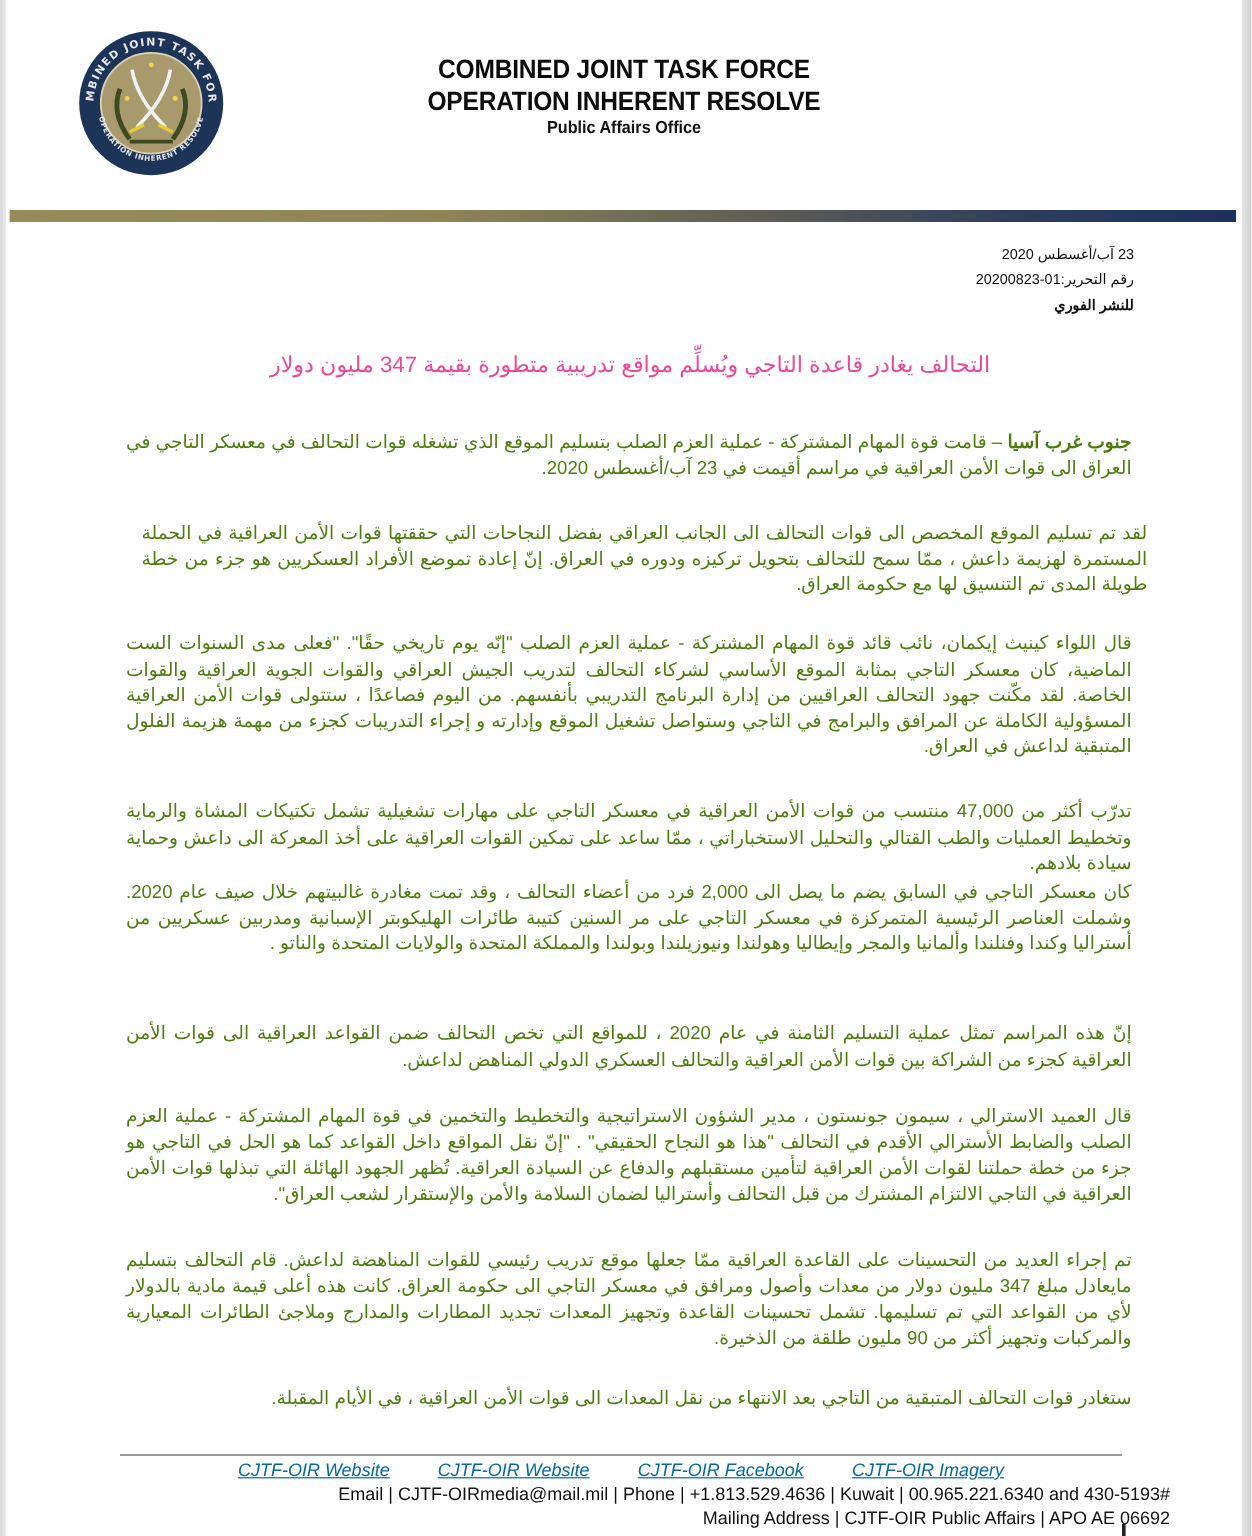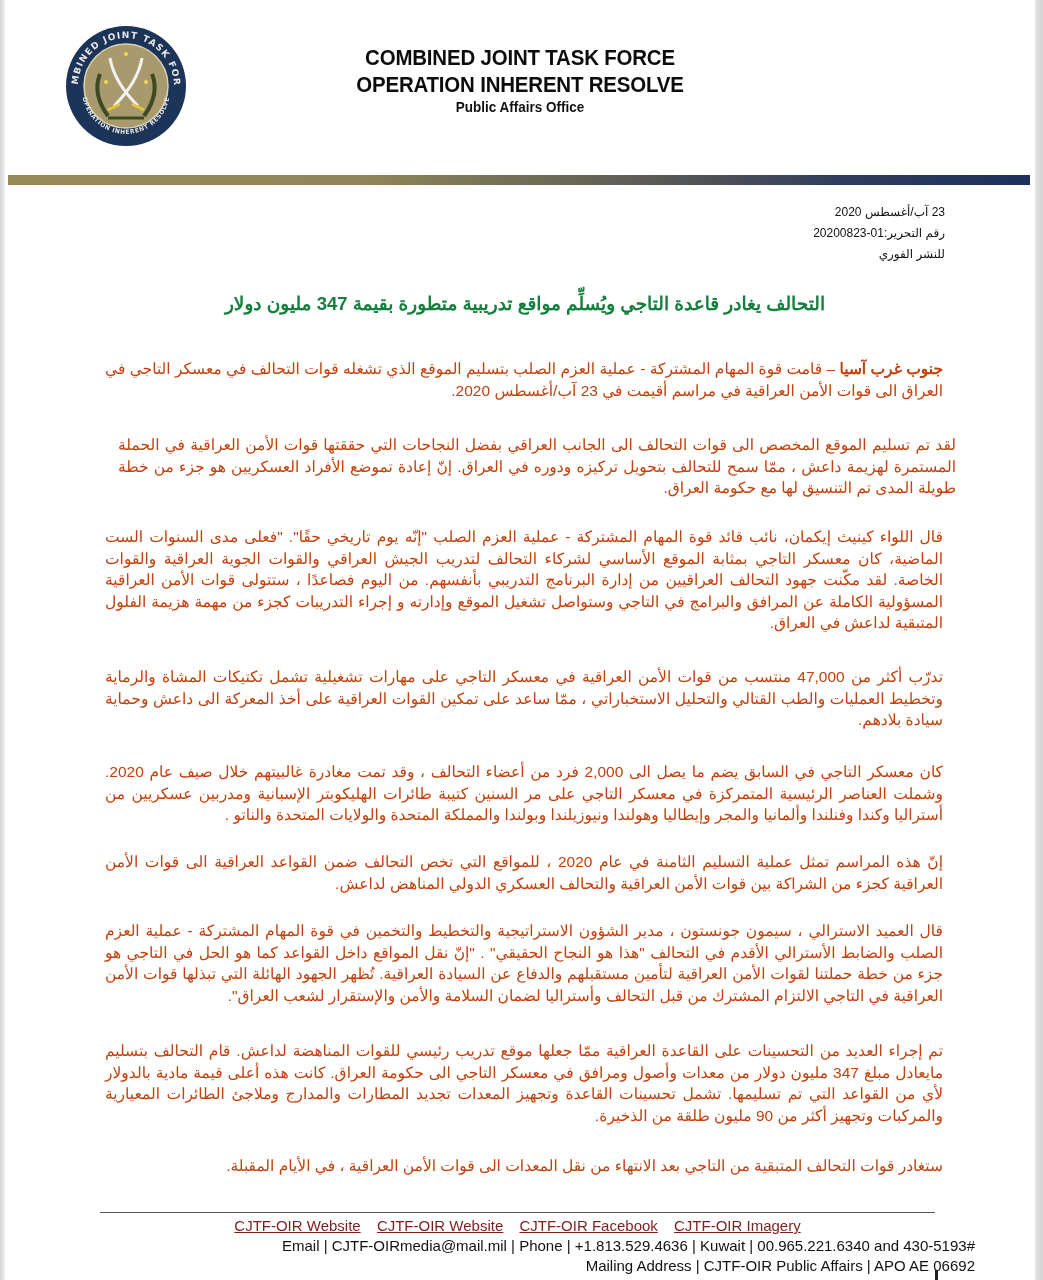--- a/index.html
+++ b/index.html
@@ -35,51 +35,51 @@
     transform: scaleX(0.93);
   }
   .banner {
     position: absolute; left: 8px; top: 175px; width: 1022px; height: 10px;
     background: linear-gradient(to right, #978b58 0%, #8f8557 35%, #5d5c55 62%, #2e3d5d 82%, #1d315c 100%);
   }
   .meta {
     position: absolute; right: 98px; top: 202px; direction: rtl; text-align: right;
     font-size: 12px; line-height: 21px; color: #111;
   }
-  .meta .bold { font-weight: normal; }
+  .meta .bold { font-weight: bold; }
   .title {
     position: absolute; left: 120px; top: 292px; width: 810px;
     direction: rtl; text-align: center;
-    font-weight: bold; font-size: 18.5px; line-height: 24px; color: #15803d;
+    font-weight: normal; font-size: 18.5px; line-height: 24px; color: #ec4899;
   }
   .body {
     position: absolute; left: 105px; width: 838px;
     direction: rtl; text-align: justify; text-align-last: right;
-    font-size: 15.5px; line-height: 21.5px; color: #c2410c;
+    font-size: 15.5px; line-height: 21.5px; color: #4d7c0f;
   }
   .body .lead { font-weight: bold; }
   .p1 { top: 358px; }
   .p2 { top: 434px; margin-left: 13px; }
   .p3 { top: 526px; }
   .p4 { top: 666px; }
-  .p5 { top: 761px; }
+  .p5 { top: 733px; }
   .p6 { top: 851px; }
   .p7 { top: 920px; }
   .p8 { top: 1040px; }
   .p9 { top: 1155px; }
   .footer-rule {
     position: absolute; left: 100px; top: 1212px; width: 835px; height: 1px;
     background: #555;
   }
   .footer-links {
     position: absolute; left: 100px; top: 1216px; width: 835px; text-align: center;
     font-size: 15px; line-height: 20px;
   }
   .footer-links a {
-    color: #7f1d1d; text-decoration: underline; margin: 0 6px;
+    color: #0369a1; text-decoration: underline; margin: 0 18px; font-style: italic;
   }
   .footer-contact, .footer-mail {
     position: absolute; left: 60px; width: 915px; text-align: right;
     font-size: 15px; line-height: 20px; color: #111;
   }
   .footer-contact { top: 1236px; }
   .footer-mail { top: 1256px; }
   .page-mark {
     position: absolute; left: 935px; top: 1270px; width: 3px; height: 10px; background: #222;
   }

